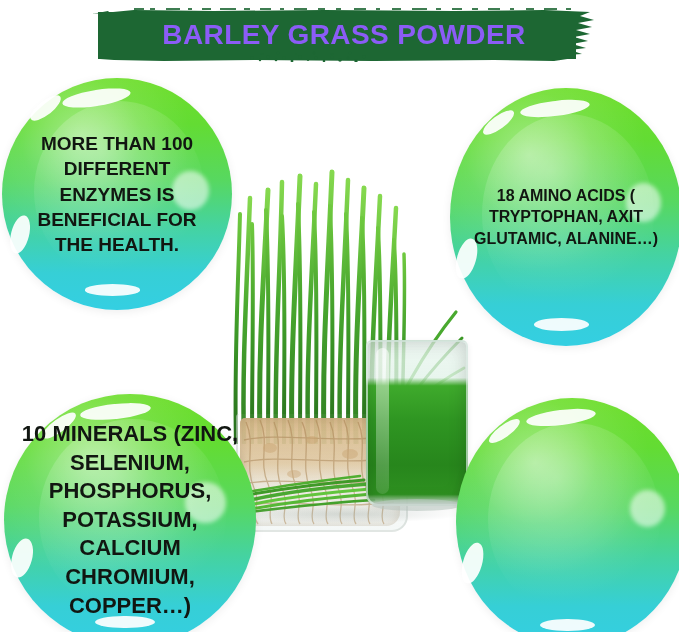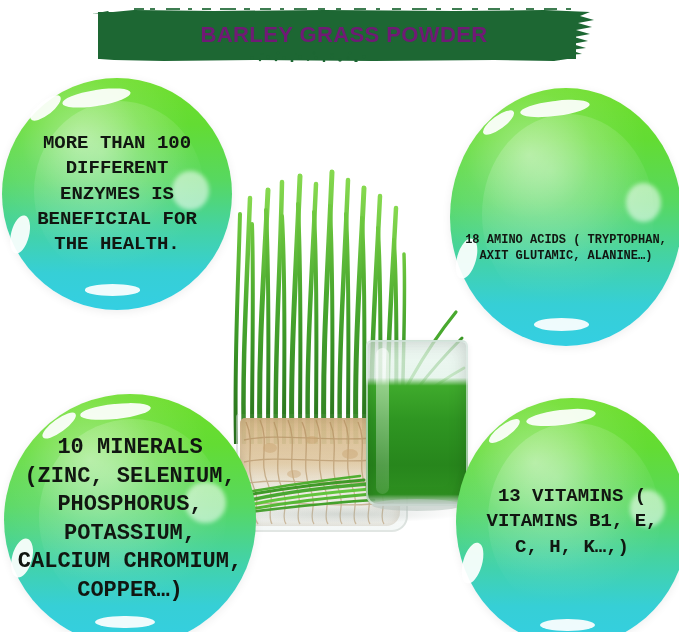--- a/index.html
+++ b/index.html
@@ -32,24 +32,24 @@
   }
   .banner-title {
     position: absolute;
     left: 0;
     top: 0;
     width: 540px;
     height: 54px;
     display: flex;
     align-items: center;
     justify-content: center;
-    color: #701a75;
+    color: #8b5cf6;
     font-family: "Liberation Sans", sans-serif;
     font-weight: bold;
-    font-size: 22px;
+    font-size: 28px;
     letter-spacing: 0.4px;
     text-transform: uppercase;
     white-space: nowrap;
     pointer-events: none;
   }
 
   
   .photo {
     position: absolute;
     left: 222px;
@@ -192,37 +192,37 @@
     pointer-events: none;
   }
   .bubble-text {
     position: absolute;
     left: 8%;
     right: 8%;
     top: 50%;
     transform: translateY(-50%);
     text-align: center;
     color: #111611;
-    font-family: Liberation Mono, monospace;
+    font-family: Liberation Sans, sans-serif;
     font-weight: bold;
     font-size: 19px;
     line-height: 1.33;
     text-transform: uppercase;
     z-index: 3;
     pointer-events: none;
   }
 
   
   #bubble-enzymes  { left: 2px;   top: 78px;  width: 230px; height: 232px; }
   #bubble-amino    { left: 450px; top: 88px;  width: 232px; height: 258px; }
   #bubble-minerals { left: 4px;   top: 394px; width: 252px; height: 252px; }
   #bubble-vitamins { left: 456px; top: 398px; width: 232px; height: 248px; }
 
   #bubble-minerals .bubble-text { font-size: 22px; line-height: 1.30; left: 4%; right: 4%; }
-  #bubble-amino .bubble-text    { font-size: 12px; left: 4%; right: 4%; margin-top: 32px; }
+  #bubble-amino .bubble-text    { font-size: 16px; left: 4%; right: 4%; }
   #bubble-vitamins .bubble-text { font-size: 19px; }
 </style>
 </head>
 <body>
 
 <div id="infographic">
 
   <div class="banner-wrap">
     <svg class="banner-shape" viewBox="0 0 540 54" preserveAspectRatio="none">
       <path fill="#1d6733" d="
@@ -424,16 +424,15 @@
     <div class="hl-soft" style="left:72%; top:35%; width:16%; height:16%;"></div>
     <div class="bubble-text">10 MINERALS (ZINC, SELENIUM, PHOSPHORUS, POTASSIUM, CALCIUM CHROMIUM, COPPER…)</div>
   </div>
 
   <div class="bubble" id="bubble-vitamins">
     <div class="hl" style="left:30%; top:5%; width:30%; height:6%; transform:rotate(-7deg);"></div>
     <div class="hl" style="left:13%; top:11%; width:16%; height:5%; transform:rotate(-36deg);"></div>
     <div class="hl" style="left:3%; top:58%; width:8%; height:17%; transform:rotate(16deg);"></div>
     <div class="hl" style="left:36%; top:89%; width:24%; height:5%;"></div>
     <div class="hl-soft" style="left:75%; top:37%; width:15%; height:15%;"></div>
-    <div class="bubble-text">13 VITAMINS ( VITAMINS B1, E, C, H, K…,)</div>
   </div>
 
 </div>
 
 </body></html>

